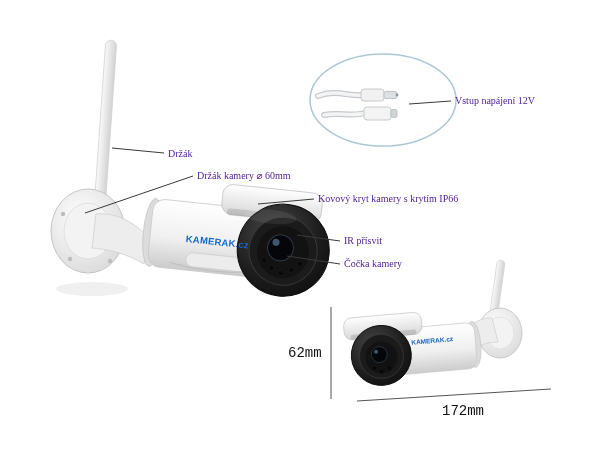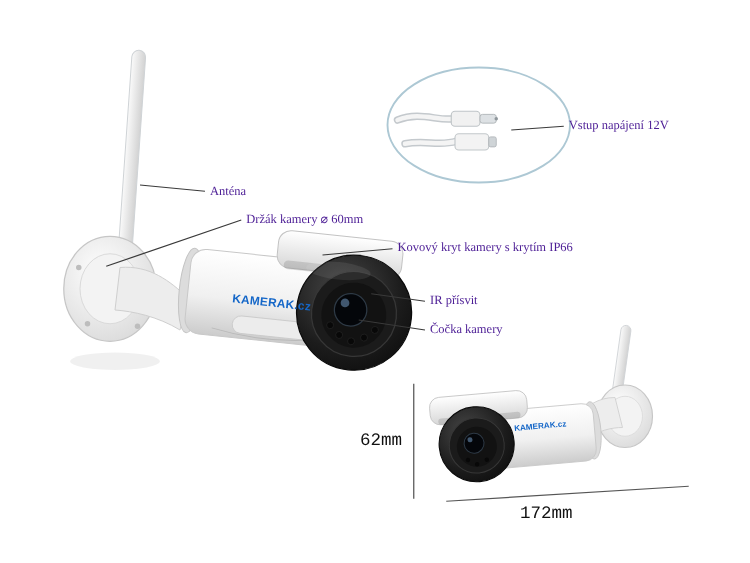--- a/index.html
+++ b/index.html
@@ -18,21 +18,21 @@
     white-space:nowrap;line-height:17px;
     font-family:Liberation Mono, monospace;
   }
   .lbl-antenna{left:168px;top:145px;}
   .lbl-mount{left:197px;top:167px;text-align:center;}
   .lbl-housing{left:318px;top:190px;text-align:right;}
   .lbl-ir{left:344px;top:232px;}
   .lbl-lens{left:344px;top:255px;}
   .lbl-power{left:455px;top:92px;}
   .dim-height{left:288px;top:345px;}
-  .dim-length{left:416px;top:403px;}
+  .dim-length{left:442px;top:403px;}
 </style>
 </head>
 <body>
 
 <div id="stage">
 
   <svg id="diagram-svg" width="600" height="450" viewBox="0 0 600 450">
     <defs>
       <linearGradient id="gradBody" x1="0" y1="0" x2="0" y2="1">
         <stop offset="0" stop-color="#ffffff"></stop>
@@ -166,21 +166,21 @@
       <line x1="340" y1="264" x2="287" y2="256"></line>
       <line x1="451" y1="101" x2="409" y2="104"></line>
     </g>
 
     <g stroke="#555555" stroke-width="1">
       <line x1="331" y1="307" x2="331" y2="399"></line>
       <line x1="357" y1="401" x2="551" y2="389"></line>
     </g>
   </svg>
 
-  <div class="label lbl-antenna">Anténa</div>
+  <div class="label lbl-antenna">Držák</div>
   <div class="label lbl-mount">Držák kamery ⌀ 60mm</div>
   <div class="label lbl-housing">Kovový kryt kamery s krytím IP66</div>
   <div class="label lbl-lens">Čočka kamery</div>
   <div class="label lbl-ir">IR přísvit</div>
   <div class="label lbl-power">Vstup napájení 12V</div>
 
   <div class="dim dim-height">62mm</div>
   <div class="dim dim-length">172mm</div>
 </div>
 

